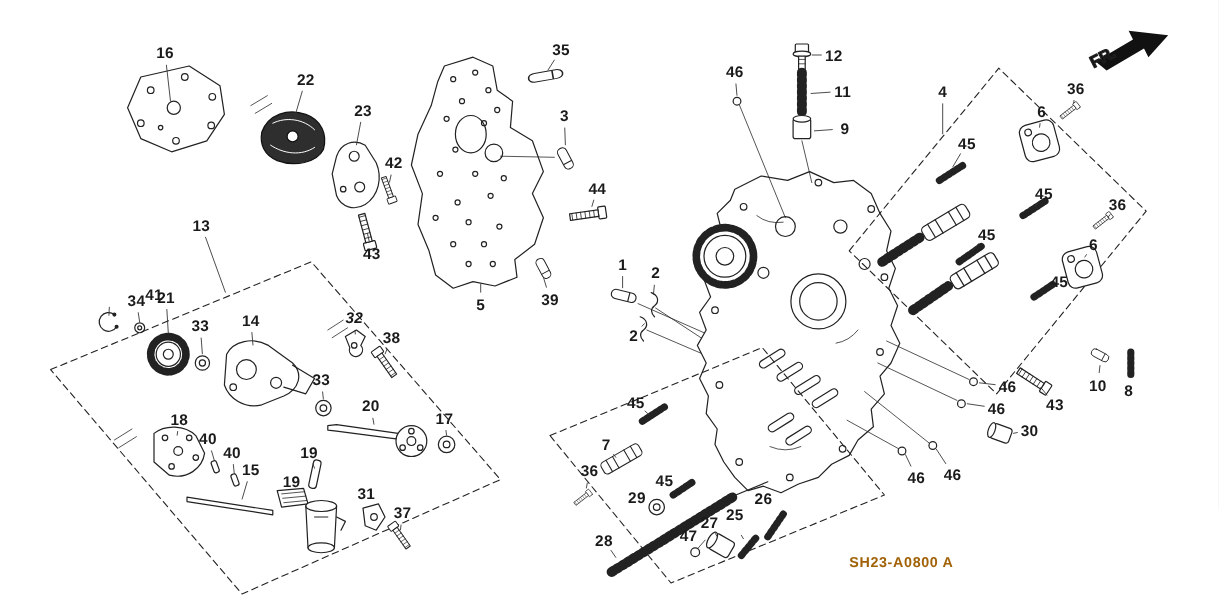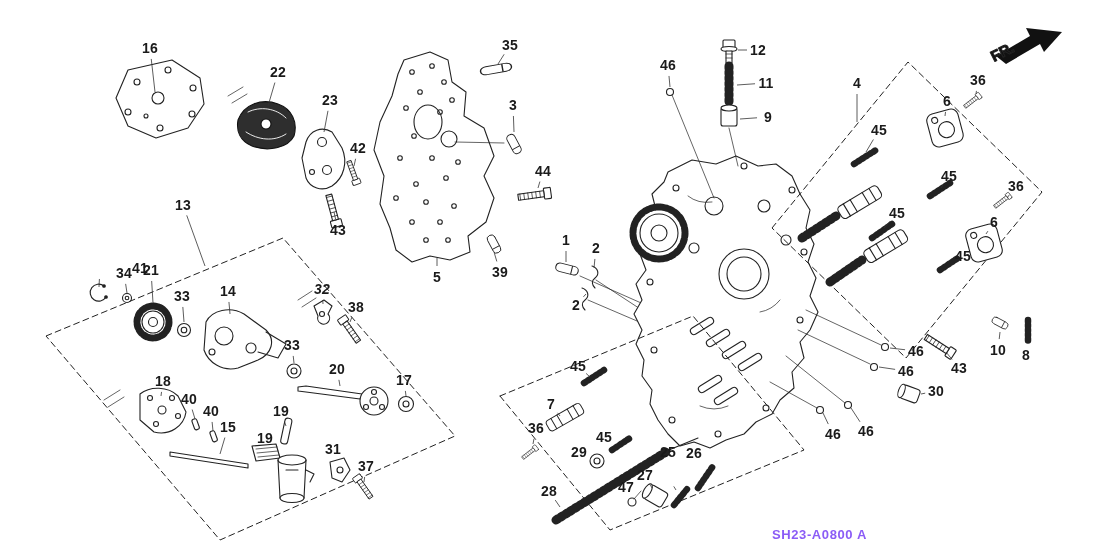--- a/index.html
+++ b/index.html
@@ -5,22 +5,22 @@
   html,body{margin:0;padding:0;background:#e8e8e8;font-family:"Liberation Sans",sans-serif;}
   .canvas{position:relative;width:1108px;height:553px;background:#ffffff;overflow:hidden;}
   #diagram-svg{position:absolute;left:0;top:0;}
   #labels-layer{position:absolute;left:0;top:0;width:100%;height:100%;pointer-events:none;}
   .part-label{
     position:absolute;transform:translate(-50%,-50%);
     font-size:14px;font-weight:700;color:#1a1a1a;white-space:nowrap;
     font-family:"Liberation Sans",sans-serif;letter-spacing:.2px;
   }
   .code-label{
-    position:absolute;left:772px;top:527px;width:140px;
-    font-size:13px;font-weight:700;color:#8b5cf6;letter-spacing:.6px;
+    position:absolute;left:772px;top:503px;width:140px;
+    font-size:13px;font-weight:700;color:#a16207;letter-spacing:.6px;
   }
   
   .dashed{stroke-dasharray:6 4;stroke-width:1;}
   .spring{stroke-width:9;stroke-dasharray:2.5 3;}
   .spring-sm{stroke-width:6.5;stroke-dasharray:2 2.6;}
   .gearring{stroke-width:7;stroke-dasharray:3.5 2.8;fill:none;}
   .thin{stroke-width:.7;}
   #leader-layer line{stroke:#333;stroke-width:.8;}
   .fr-text{font-size:15px;font-weight:700;fill:#111;font-family:"Liberation Sans",sans-serif;}
 </style>
@@ -444,19 +444,19 @@
       <span class="part-label" style="left: 833px; top: 434px;">46</span>
       <span class="part-label" style="left: 866px; top: 431px;">46</span>
       <span class="part-label" style="left: 578px; top: 366px;">45</span>
       <span class="part-label" style="left: 551px; top: 404px;">7</span>
       <span class="part-label" style="left: 536px; top: 428px;">36</span>
       <span class="part-label" style="left: 579px; top: 452px;">29</span>
       <span class="part-label" style="left: 604px; top: 437px;">45</span>
       <span class="part-label" style="left: 549px; top: 491px;">28</span>
       <span class="part-label" style="left: 626px; top: 487px;">47</span>
       <span class="part-label" style="left: 645px; top: 475px;">27</span>
-      <span class="part-label" style="left: 668px; top: 452px;">25</span>
+      <span class="part-label" style="left: 668px; top: 468px;">25</span>
       <span class="part-label" style="left: 694px; top: 453px; text-align: center;">26</span>
     </div>
 
 <div class="code-label">SH23-A0800 A</div>
 
 </div>
 
 </body></html>

